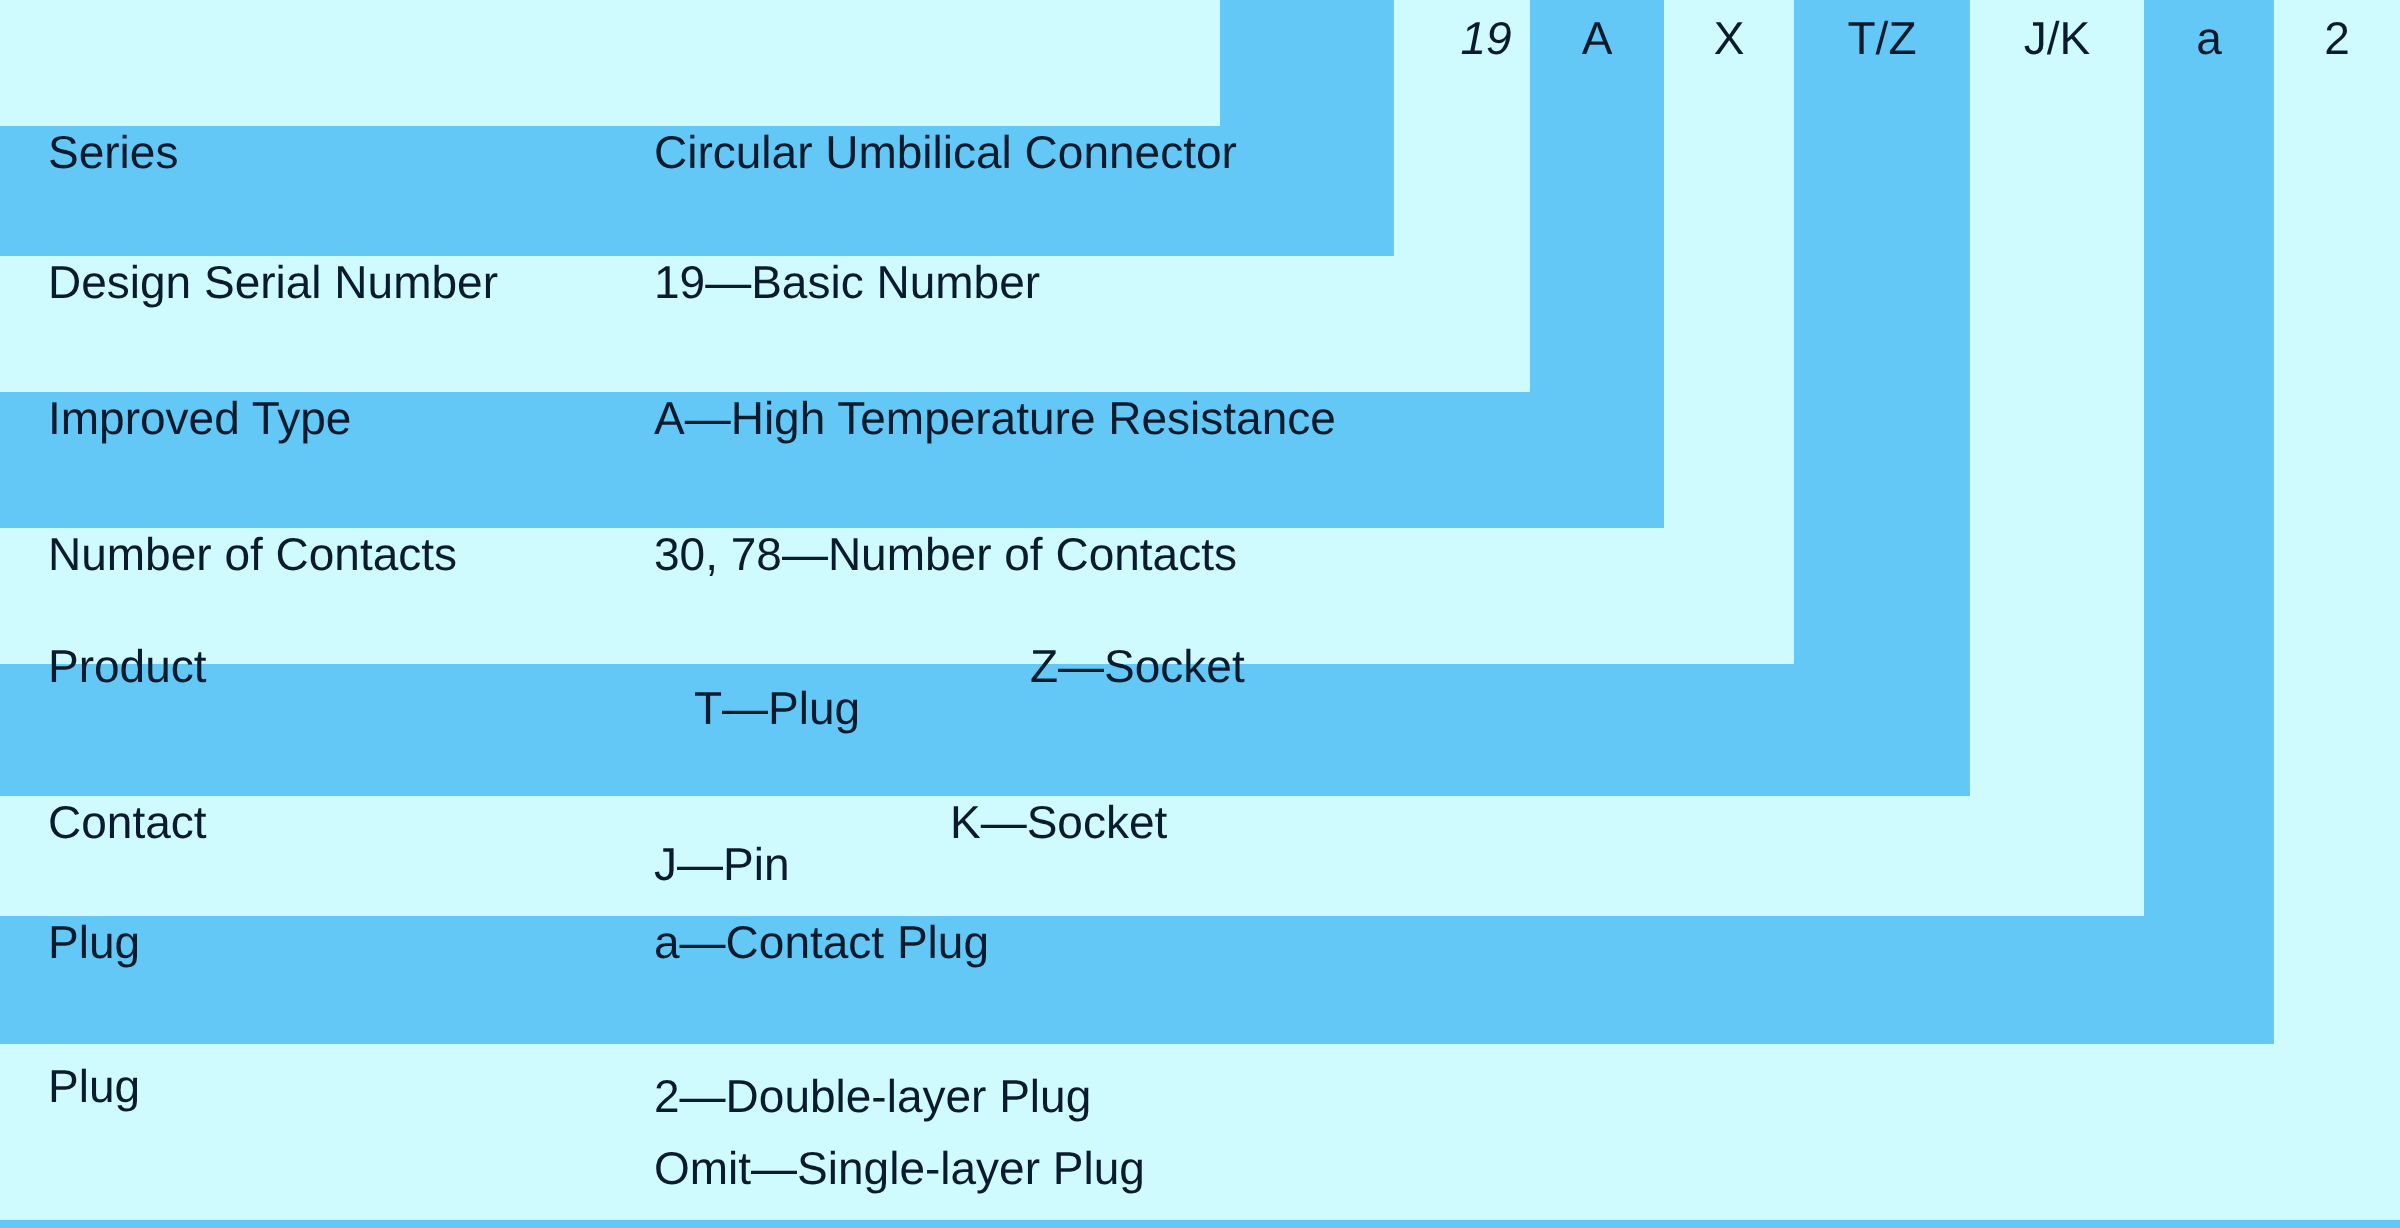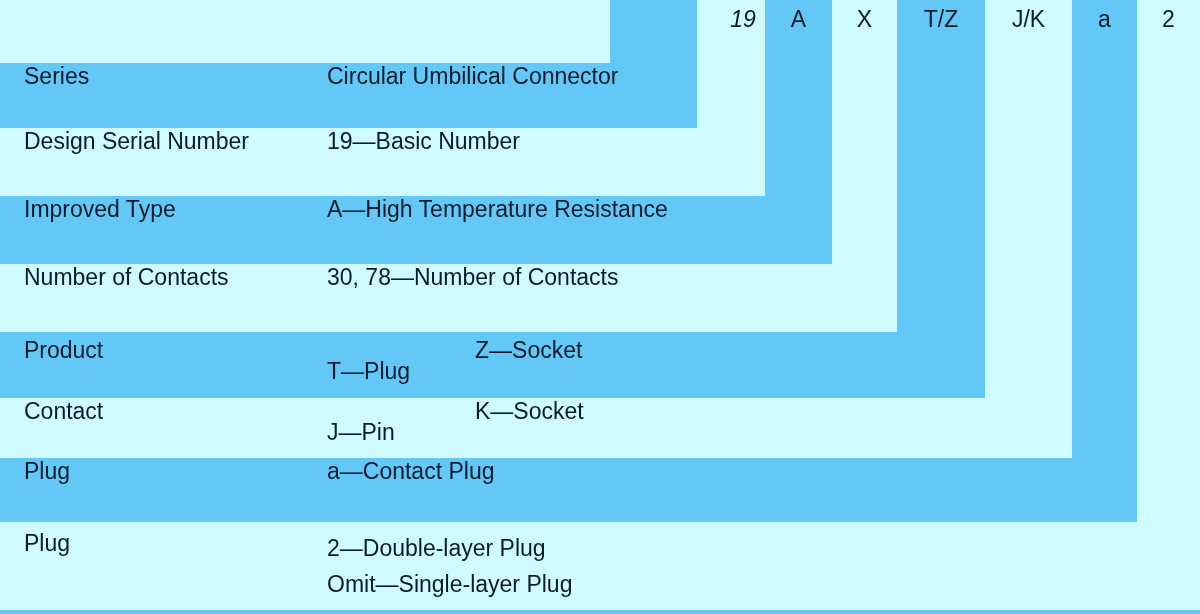--- a/index.html
+++ b/index.html
@@ -29,21 +29,21 @@
   .h-yf{left:610px;width:87px;} .h-19{left:697px;width:92px;font-style:italic;}
   .h-a {left:765px;width:67px;} .h-x {left:832px;width:65px;}
   .h-tz{left:897px;width:88px;} .h-jk{left:985px;width:87px;}
   .h-pa{left:1072px;width:65px;} .h-p2{left:1137px;width:63px;}
   
   .trow{position:absolute;left:0;width:1200px;display:flex;align-items:flex-start;padding-left:24px;box-sizing:border-box;}
   .t1{top:63px; height:65px;}
   .t2{top:128px;height:68px;}
   .t3{top:196px;height:68px;}
   .t4{top:264px;height:68px;}
-  .t5{top:337px;height:66px;}
+  .t5{top:320px;height:66px;gap:20px;}
   .t6{top:398px;height:60px;border-radius:23px;}
   .t7{top:458px;height:64px;}
   .t8{top:530px;height:84px;}
   .label{width:303px;flex-shrink:0;}
   .desc-item{display:inline-block;width:148px;margin-top:21px;}
   .desc-stack{line-height:36px;}
 </style>
 </head>
 <body>
 

